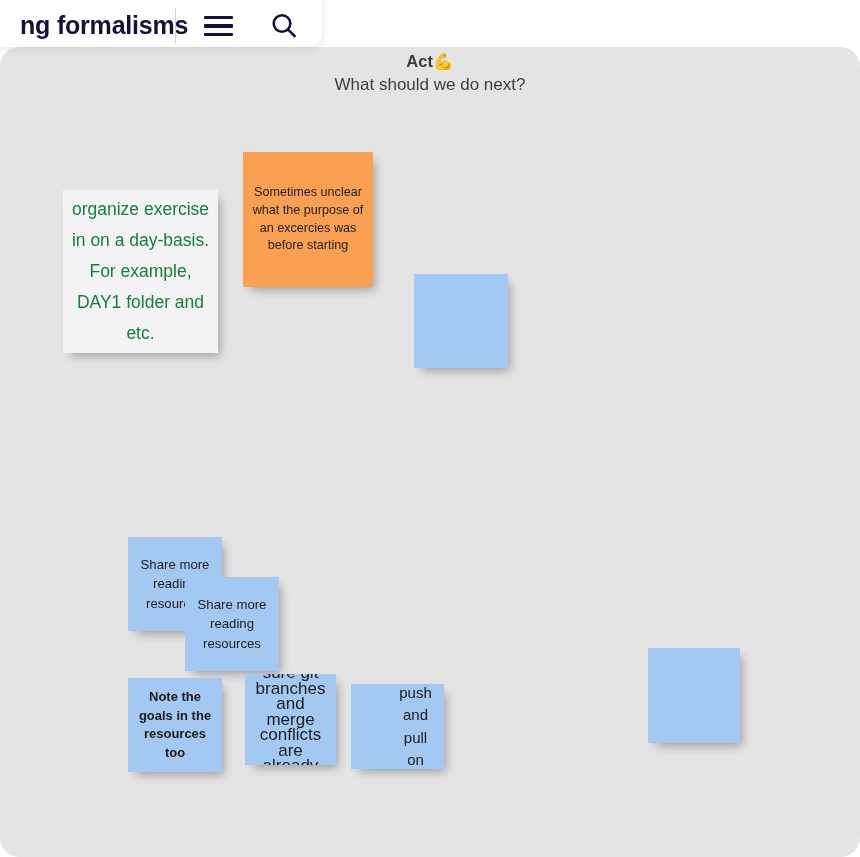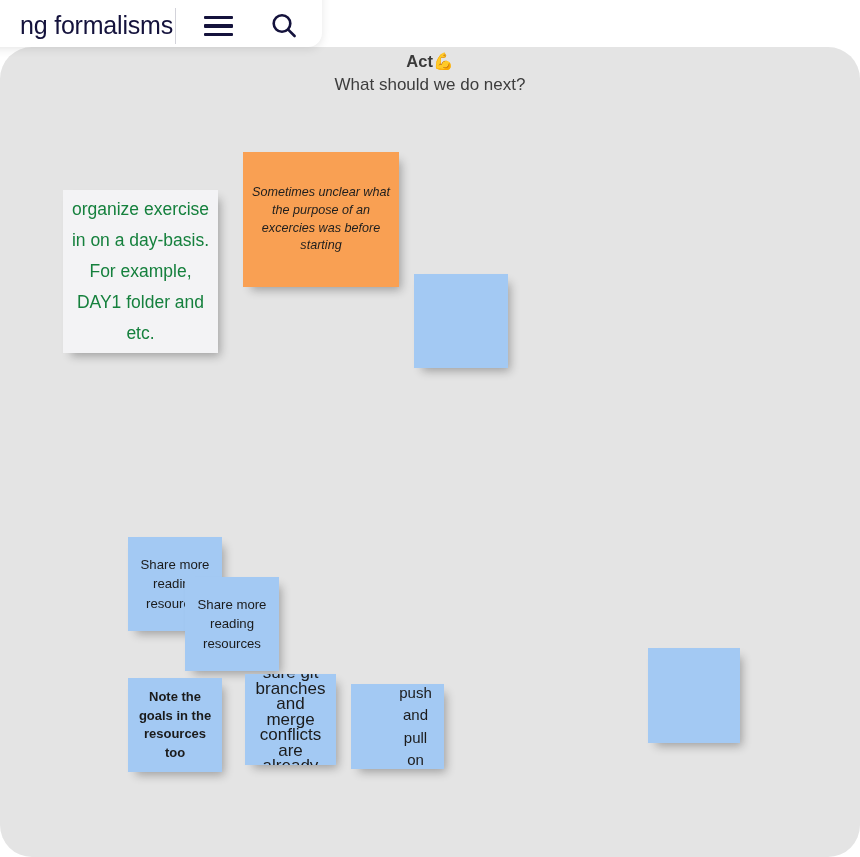--- a/index.html
+++ b/index.html
@@ -16,21 +16,21 @@
   }
 
   
   #board {
     position: absolute;
     left: 0px;
     top: 47px;
     width: 860px;
     height: 810px;
     background: #e4e4e4;
-    border-radius: 32px;
+    border-radius: 20px;
     overflow: hidden;
   }
 
   
   #board-heading {
     position: absolute;
     left: 0;
     top: 3px;
     width: 860px;
     text-align: center;
@@ -116,21 +116,21 @@
     box-shadow: 0 2px 10px rgba(0,0,0,0.10);
     display: flex;
     align-items: center;
     z-index: 20;
   }
   #header-title {
     position: absolute;
     left: 44px;
     bottom: 7px;
     font-size: 25px;
-    font-weight: normal;
+    font-weight: bold;
     color: #14123c;
     letter-spacing: -0.2px;
     white-space: nowrap;
     padding-left: 16px;
   }
   #header-divider {
     position: absolute;
     left: 215px;
     bottom: 3px;
     width: 1px;
@@ -181,21 +181,21 @@
     <div id="board-title">
       <span>Act</span><span class="emoji">💪</span>
     </div>
     <div id="board-subtitle">What should we do next?</div>
   </div>
 
   <div id="notes-layer">
       <div class="note white" style="left: 63px; top: 143px; width: 155px; height: 163px;">
         <span class="note-text">organize exercise in on a day-basis. For example, DAY1 folder and etc.</span>
       </div>
-      <div class="note orange" style="left: 243px; top: 105px; width: 156px; height: 135px; font-style: italic;">
+      <div class="note orange" style="left: 243px; top: 105px; width: 130px; height: 135px;">
         <span class="note-text">Sometimes unclear what the purpose of an excercies was before starting</span>
       </div>
       <div class="note blue" style="left: 414px; top: 227px; width: 94px; height: 94px;">
         <span class="note-text"></span>
       </div>
       <div class="note blue" style="left: 128px; top: 490px; width: 94px; height: 94px;">
         <span class="note-text">Share more reading resources</span>
       </div>
       <div class="note blue" style="left: 185px; top: 530px; width: 94px; height: 94px;">
         <span class="note-text">Share more reading resources</span>

